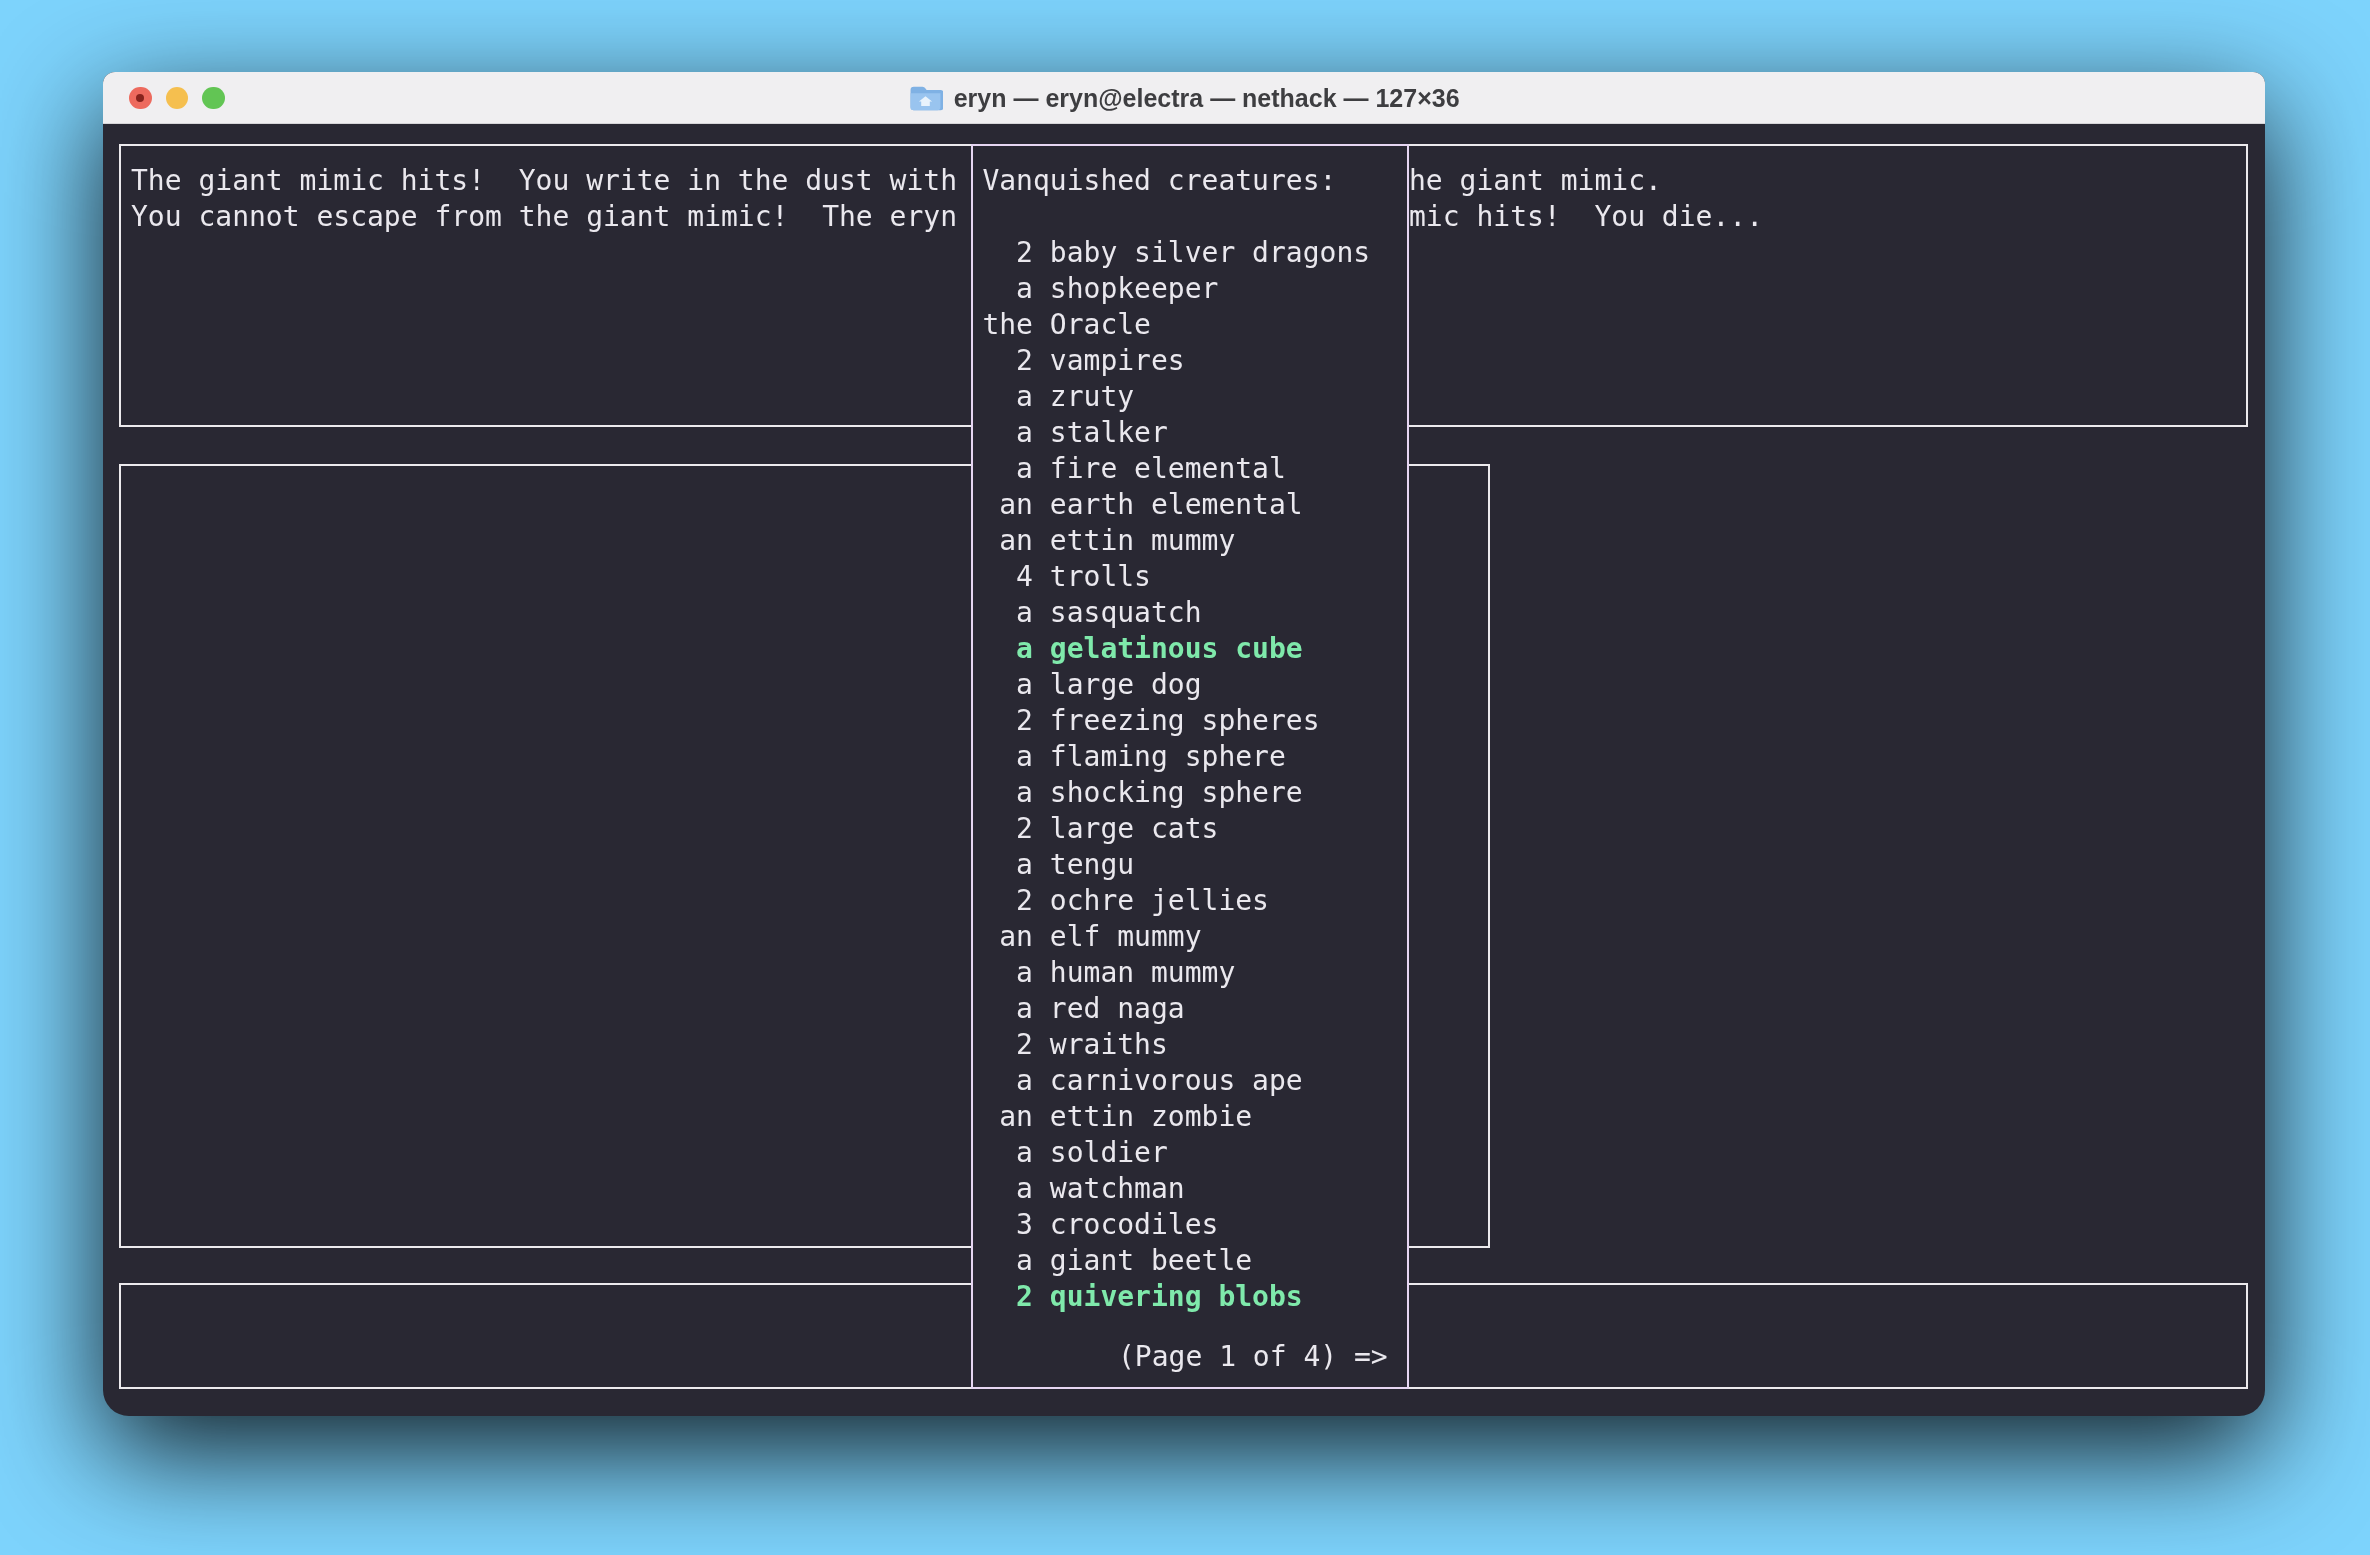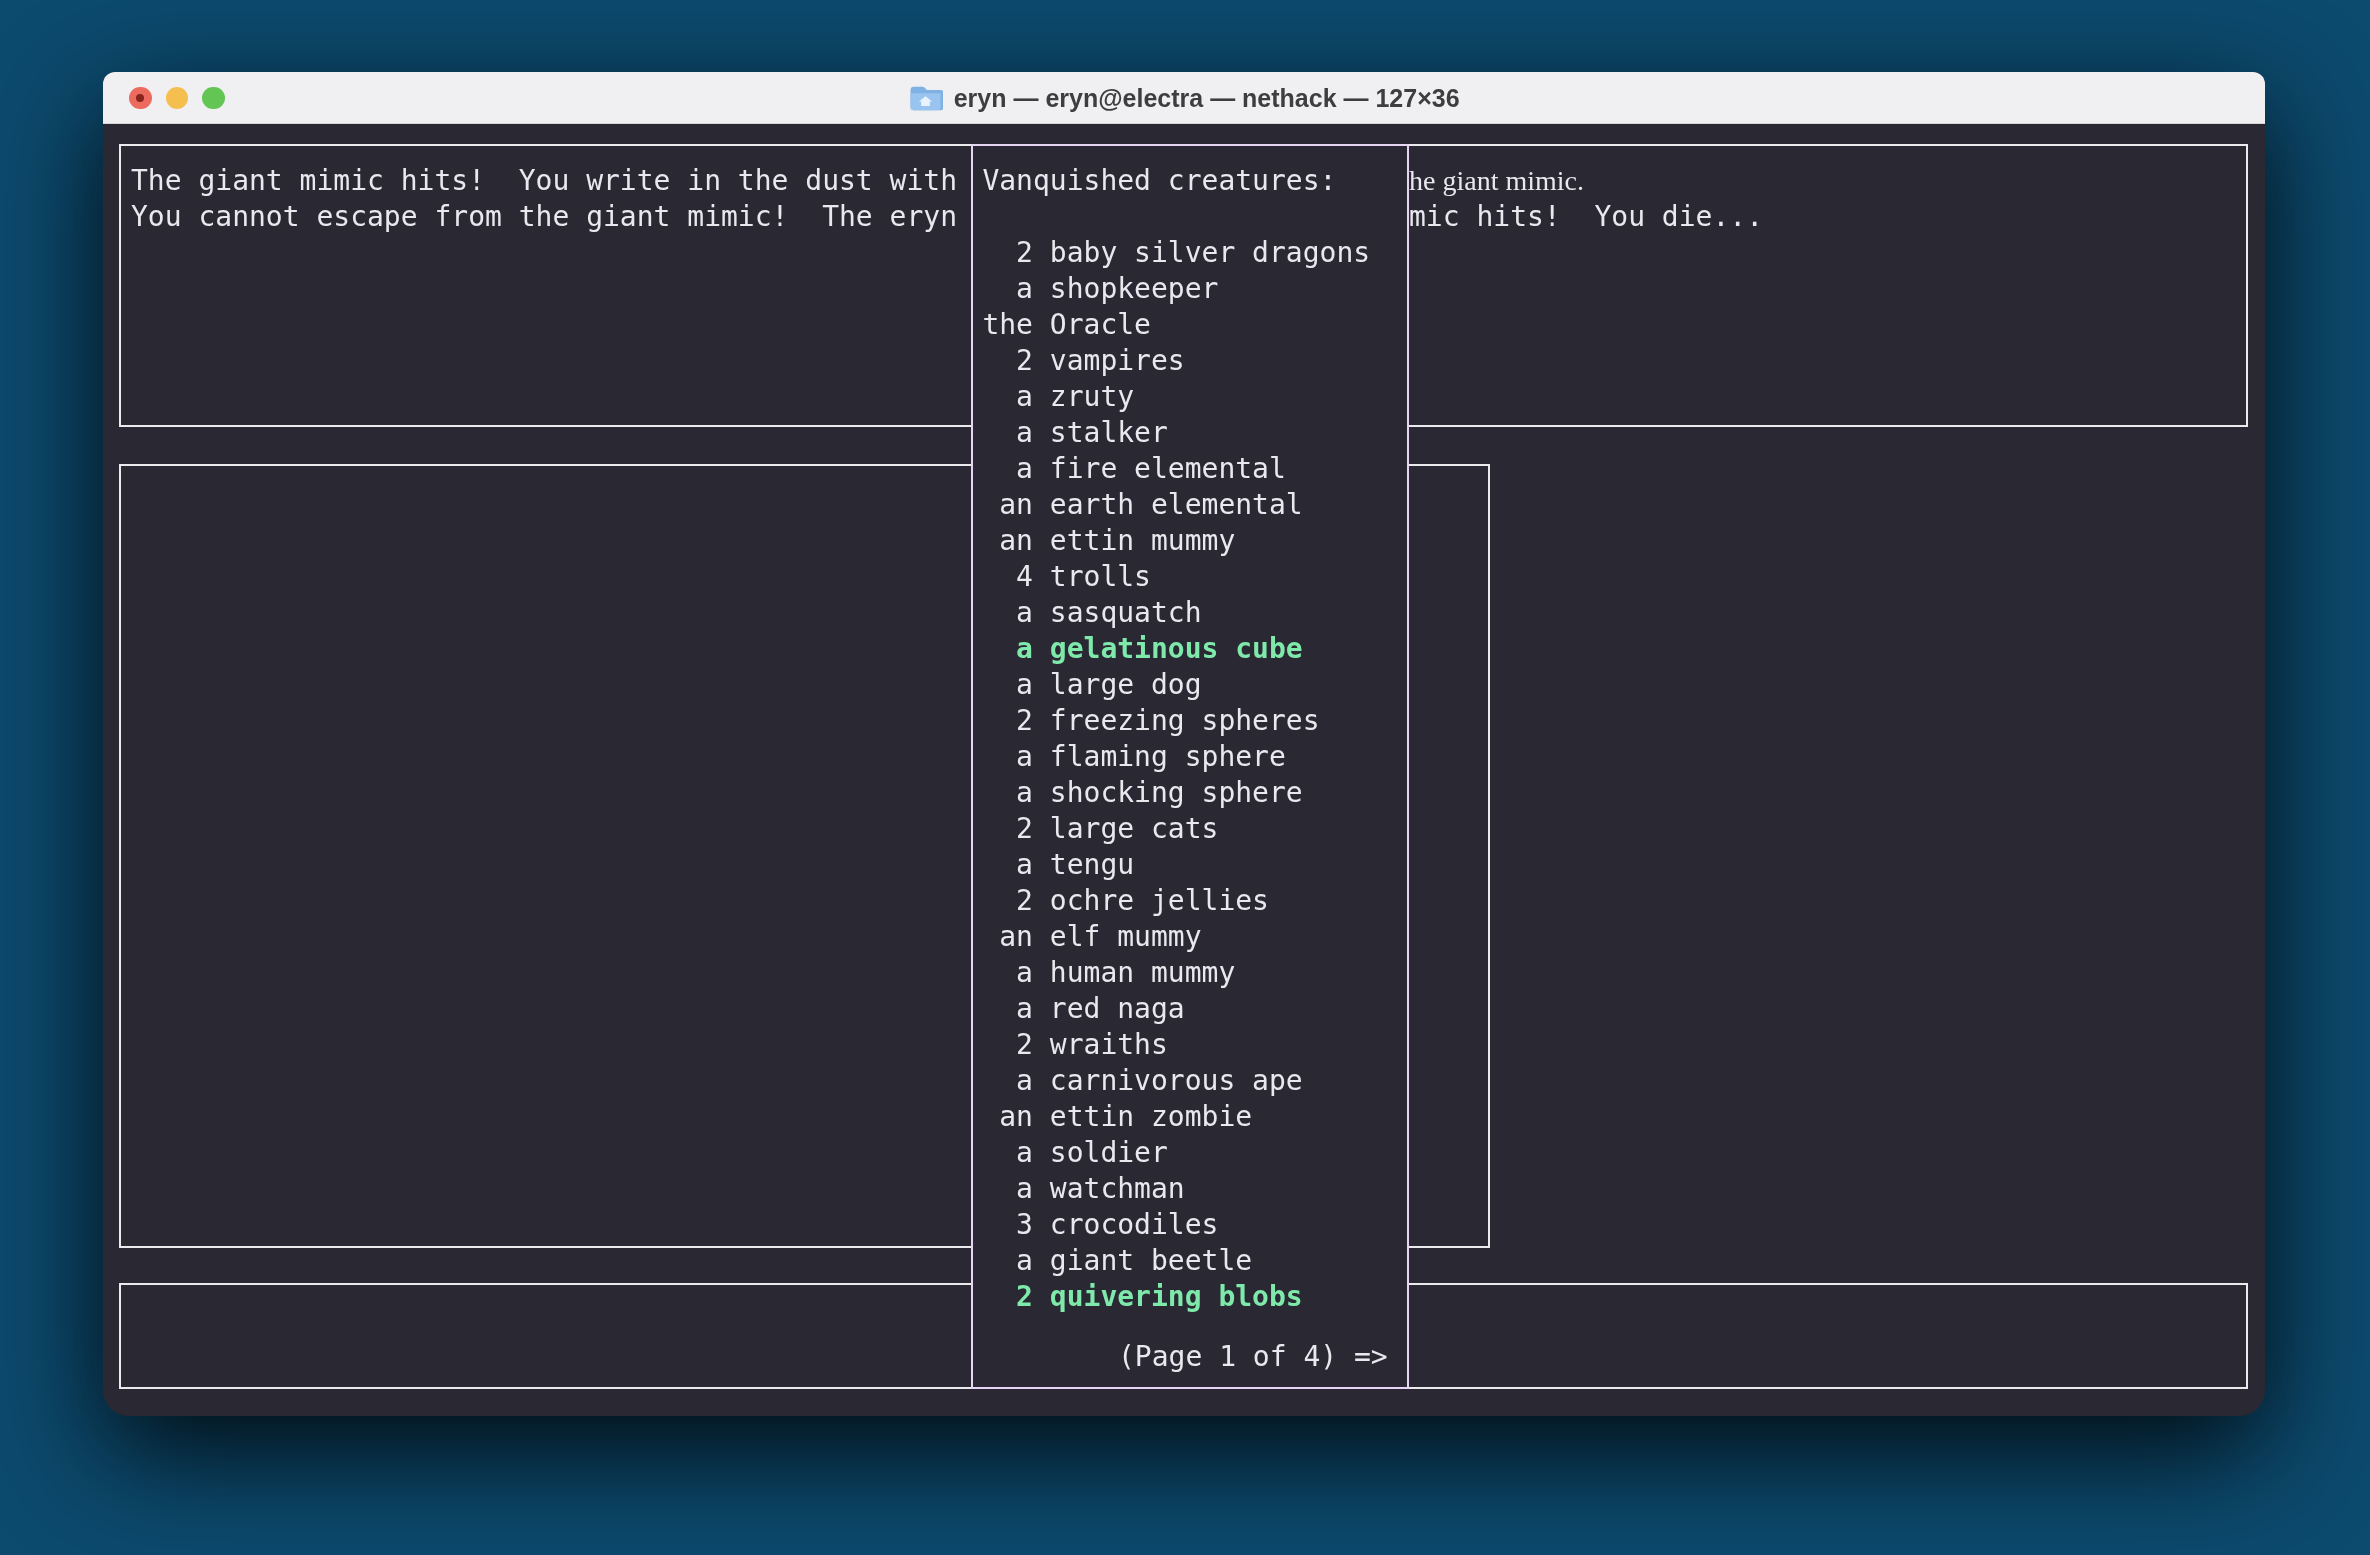--- a/index.html
+++ b/index.html
@@ -7,21 +7,21 @@
     padding: 0;
     background: #000000;
     width: 2370px;
     height: 1555px;
     overflow: hidden;
   }
   .screen {
     position: relative;
     width: 2370px;
     height: 1555px;
-    background: #0c4a6e;
+    background: #7dd3fc;
   }
   .window {
     position: absolute;
     left: 103px;
     top: 72px;
     width: 2162px;
     height: 1344px;
     border-radius: 12px 12px 26px 26px;
     background: #292833;
     overflow: hidden;
@@ -87,21 +87,21 @@
   }
   .box-top    { left: 16px; top: 19.7px;   width: 2129px; height: 283px; }
   .box-map    { left: 16px; top: 340px;  width: 1371px; height: 784px; }
   .box-bottom { left: 16px; top: 1159px; width: 2129px; height: 106px; }
   .msg {
     position: absolute;
     height: 36px;
   }
   .msg.left-1  { left: 28px;   top: 39px; }
   .msg.left-2  { left: 28px;   top: 75px; }
-  .msg.right-1 { left: 1306px; top: 39px; font-family: Liberation Serif, serif; }
+  .msg.right-1 { left: 1306px; top: 39px; }
   .msg.right-2 { left: 1306px; top: 75px; }
   .panel {
     position: absolute;
     left: 868px; top: 19.7px;
     width: 438px; height: 1245px;
     background: #292833;
     border: 2.8px solid #e6d6f3;
     box-sizing: border-box;
   }
   .panel-title {

